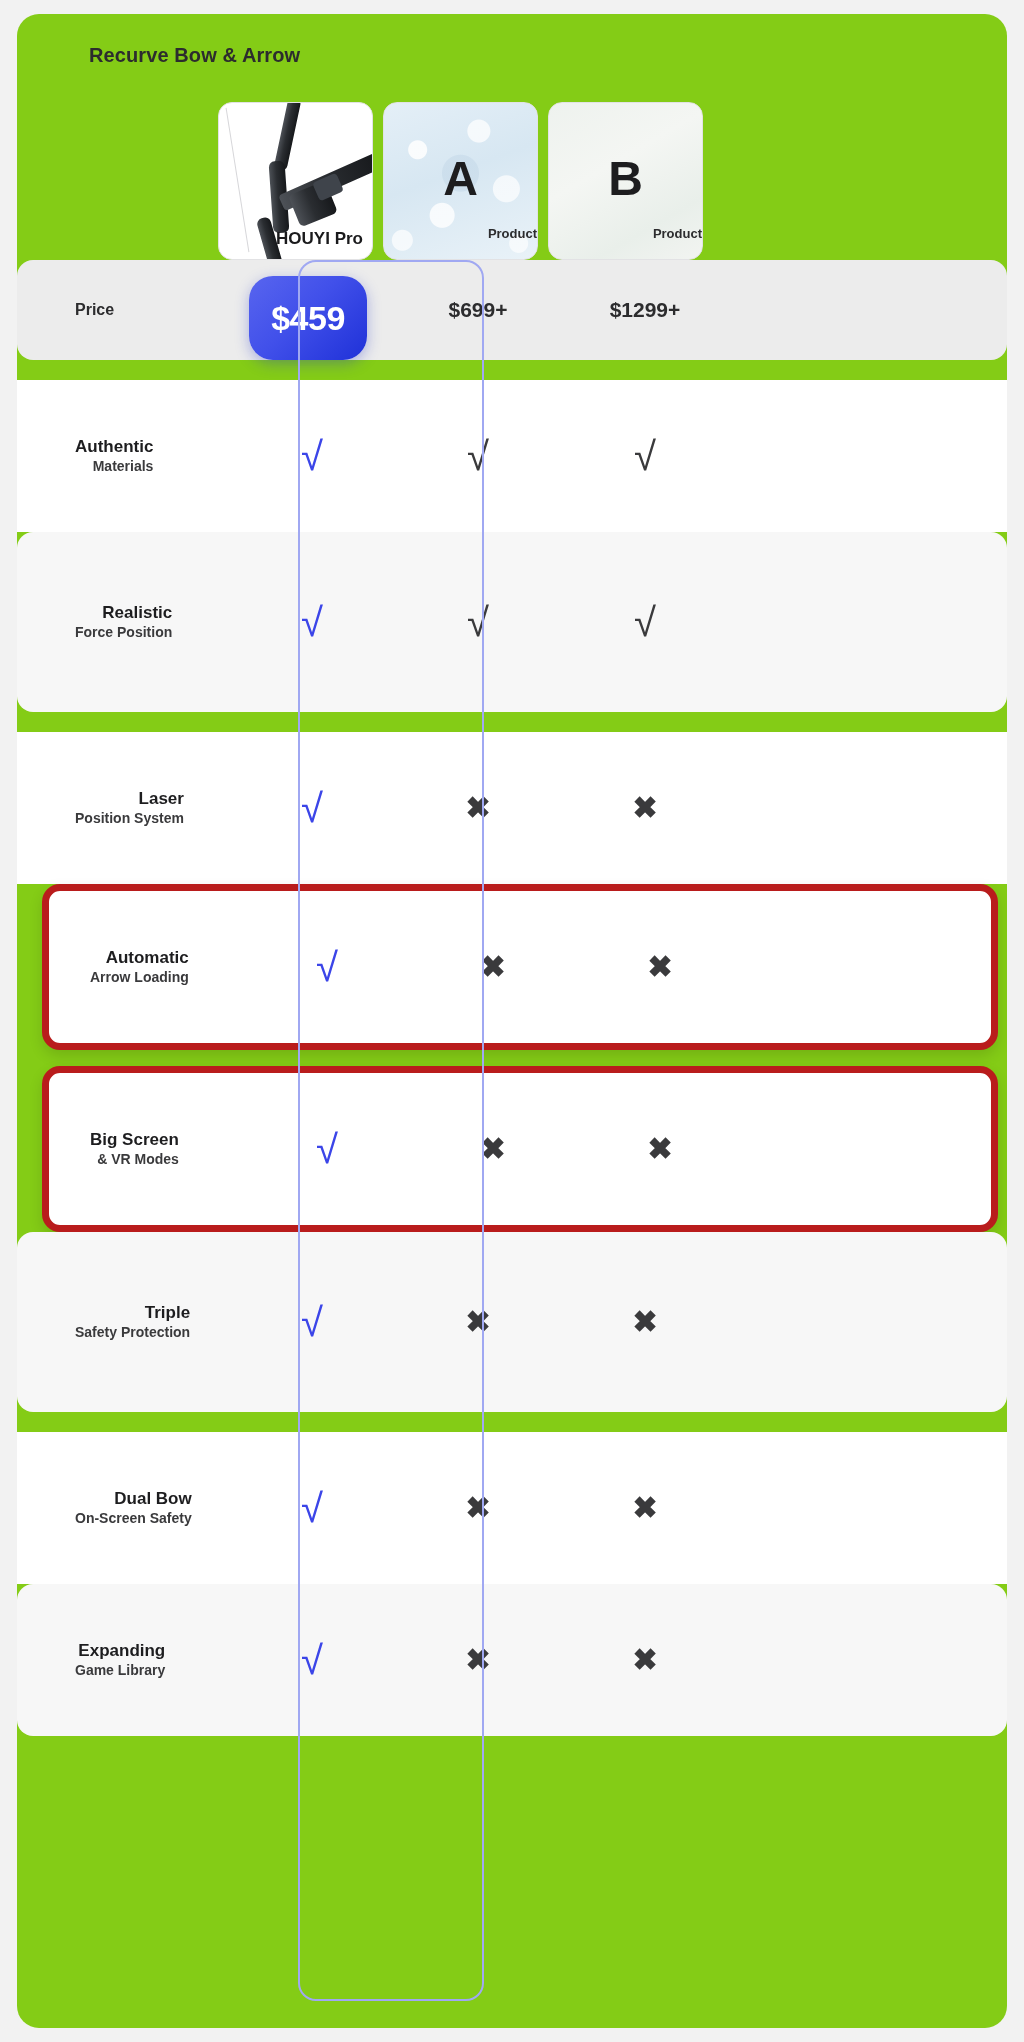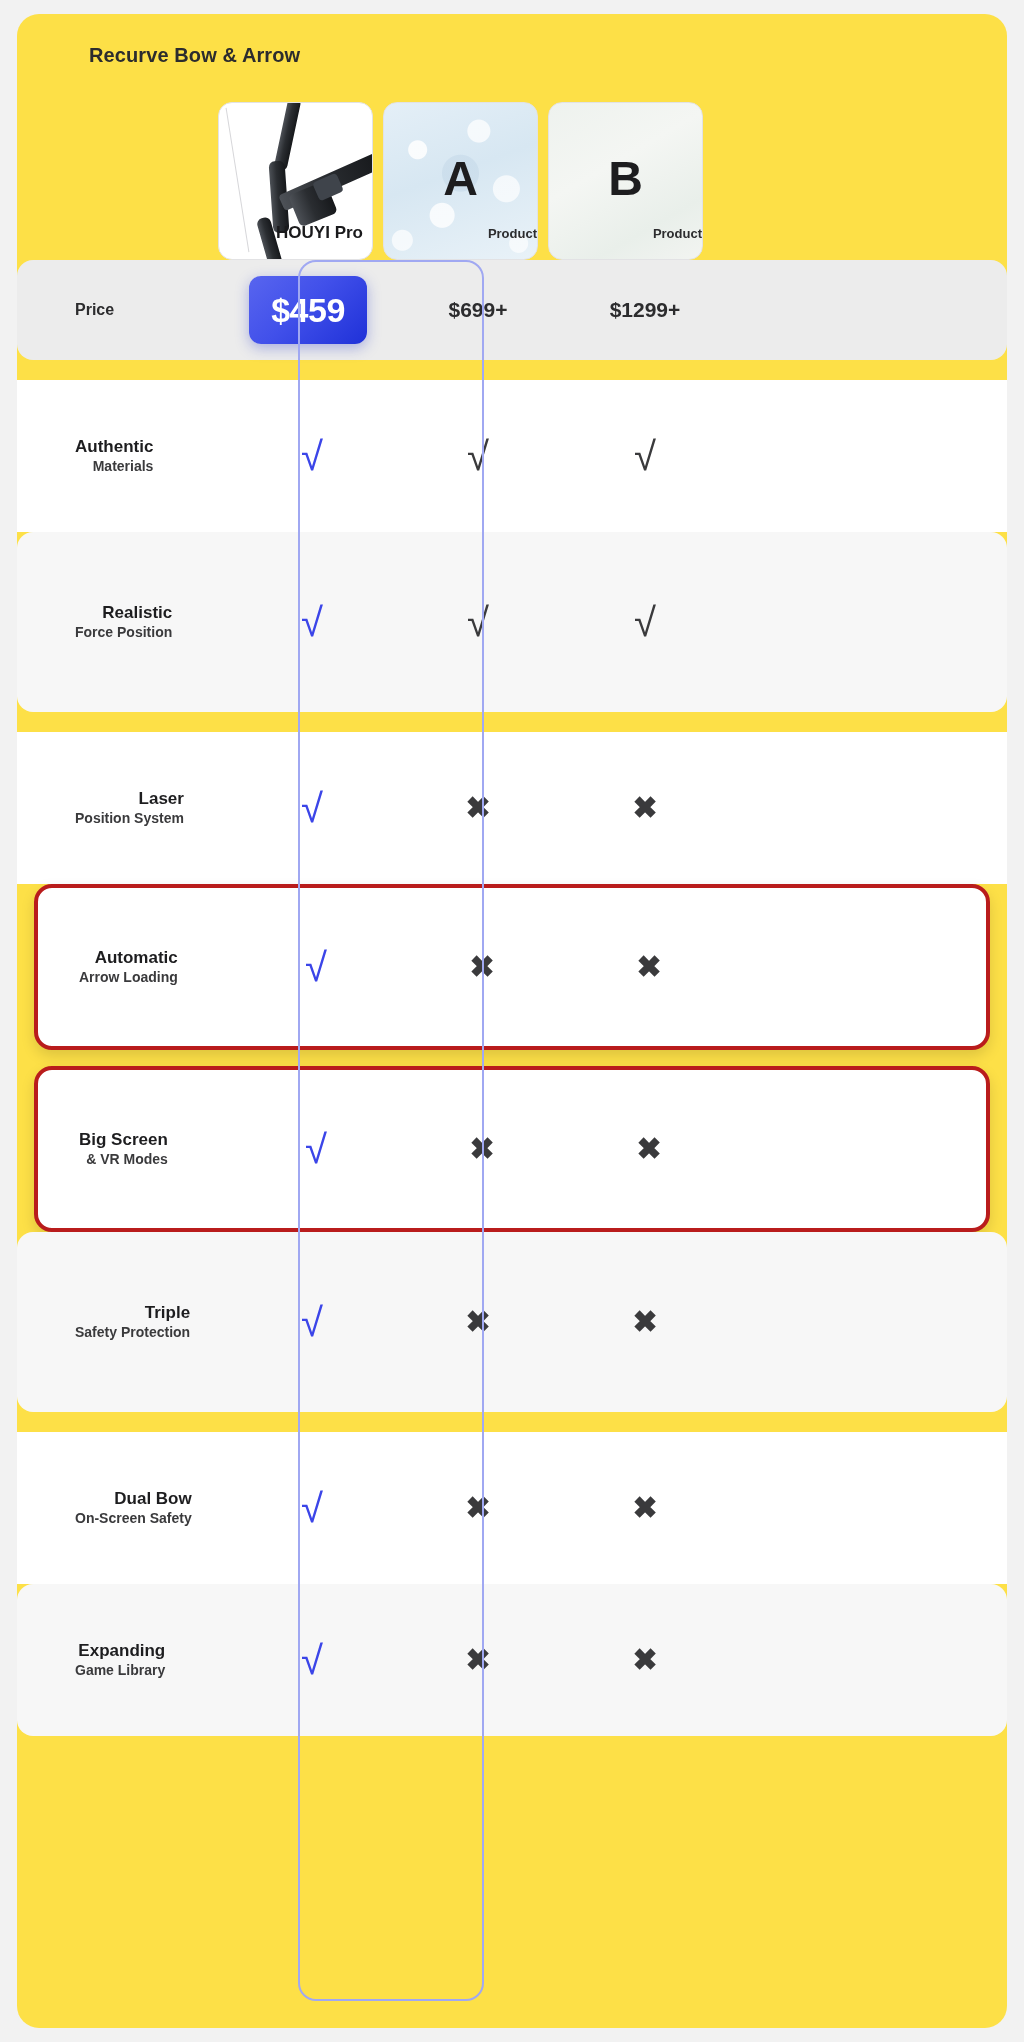--- a/index.html
+++ b/index.html
@@ -9,21 +9,21 @@
     font-family:"Liberation Sans", sans-serif;
     -webkit-font-smoothing:antialiased;
     overflow:hidden;
   }
 
   
   #app{
     position:absolute;
     left:17px; top:14px;
     width:990px; height:2014px;
-    background:#fde047;
+    background:#84cc16;
     border-radius:22px;
     overflow:hidden;
   }
 
   
   .title{
     position:absolute;
     left:72px; top:30px;
     font-size:20px;
     font-weight:700;
@@ -79,21 +79,21 @@
     position:absolute;
     left:0; right:0; bottom:18px;
     text-align:right;
     font-size:13px;
     font-weight:700;
     color:#2c2c2e;
     padding-left:46px;
   }
   .prod-name-main{
     position:absolute;
-    right:9px; bottom:16px;
+    right:9px; bottom:10px;
     font-size:17px;
     font-weight:700;
     color:#1a1a1c;
   }
   
   .bow-art{position:absolute;inset:0;}
   .bow-art .lim{
     position:absolute;
     background:linear-gradient(90deg,#4d5157,#2a2d31 45%,#16181b);
     border-radius:6px;
@@ -139,22 +139,22 @@
   
   .row.price{
     background:#ececec;
     border-radius:16px;
     height:100px;
   }
   .price-label{font-size:16px;font-weight:700;color:#2c2c2e;}
   .price-badge{
     position:absolute;
     left:232px; top:16px;
-    width:118px; height:68px;
-    border-radius:12px;
+    width:118px; height:84px;
+    border-radius:24px;
     background:linear-gradient(135deg,#5865ef 0%,#4150ea 45%,#1f31d8 100%);
     box-shadow:0 4px 14px rgba(40,58,200,.35);
     color:#ffffff;
     font-size:34px;
     font-weight:700;
     display:flex;
     align-items:center;
     justify-content:center;
     letter-spacing:-.5px;
   }
@@ -170,25 +170,25 @@
 
   
   .row.plain{height:152px;background:#ffffff;margin-top:20px;}
   .row.shaded{height:180px;background:#f7f7f7;border-radius:16px;text-decoration:underline;}
   .row.shaded.short{height:152px;}
 
   
   .row.card{
     height:166px;
     background:#ffffff;
-    border:4px solid #b91c1c;
+    border:7px solid #b91c1c;
     border-radius:18px;
     box-shadow:0 6px 14px rgba(0,0,0,.13);
     width:956px;
-    margin-left:17px;
+    margin-left:25px;
     box-sizing:border-box;
   }
   .row.card .cell-label{left:41px;}
   .row.card .c-main{left:202px;}
   .row.card .c-a{left:368px;}
   .row.card .c-b{left:535px;}
 
   .row.spacer{height:16px;background:transparent;}
 
   

